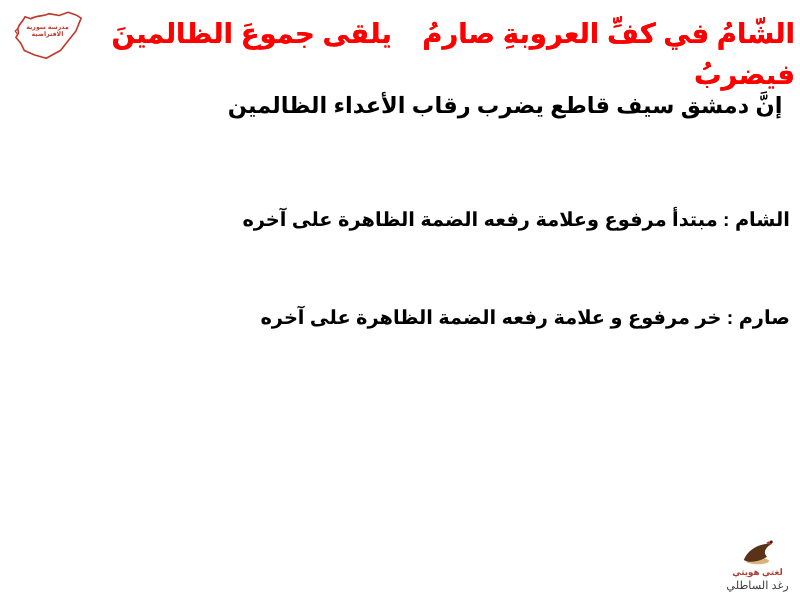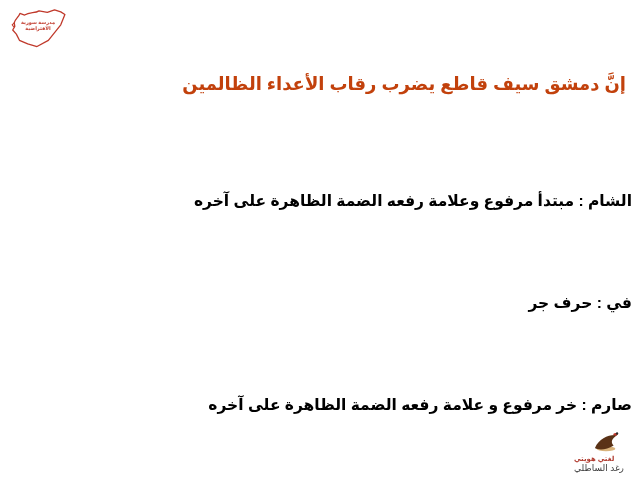--- a/index.html
+++ b/index.html
@@ -32,67 +32,67 @@
     font-size:22px;
     line-height:1.5;
     white-space:pre-wrap;
     text-shadow:0 0 0 #ff0000;
   }
 
   
   .subtitle {
     position:absolute; top:72px; right:14px; left:94px;
     text-align:right;
-    color:#c2410c;
+    color:#000000;
     font-weight:bold;
     font-size:18px;
     line-height:1.4;
   }
 
   
   .body-text {
     position:absolute; top:112px; right:8px; left:4px;
     text-align:right;
     color:#000000;
     font-weight:bold;
     font-size:15.5px;
     line-height:26px;
     white-space:pre-wrap;
   }
-  .body-line { min-height:26px;margin-top:24px; }
+  .body-line { min-height:26px; }
 
   
   .signature {
     position:absolute; bottom:5px; right:2px; width:64px;
-    text-align:left;
+    text-align:center;
   }
   .signature svg { width:34px; height:26px; display:block; margin:0 auto; }
   .sig-slogan { font-size:7px; color:#b03a2e; font-weight:bold; line-height:1.2; }
   .sig-name  { font-size:9px; color:#3d3d3d; line-height:1.3; }
 </style>
 </head>
 <body>
 
 <div class="page">
 
   <div class="map-badge">
     <svg viewBox="0 0 120 96" aria-hidden="true">
       <path d="M16,34 C18,26 24,24 27,16 L36,19 C46,13 56,16 64,11 L80,14 L94,9 L106,13 L114,18
                L106,38 L82,68 L60,80 L42,75 L26,68 L20,56 L13,48 L17,41 Z" fill="#ffffff" stroke="#c0392b" stroke-width="2.5" stroke-linejoin="round"></path>
       <path d="M16,34 l-4,4 l3,4" fill="none" stroke="#c0392b" stroke-width="2"></path>
     </svg>
     <div class="map-caption">مدرسة سورية الافتراضية</div>
   </div>
 
+  <div class="title">الشّامُ في كفِّ العروبةِ صارمُ    يلقى جموعَ الظالمينَ فيضربُ</div>
 
   <div class="subtitle">إنَّ دمشق سيف قاطع يضرب رقاب الأعداء الظالمين</div>
 
   <div class="body-text">
     <div class="body-line">الشام : مبتدأ مرفوع وعلامة رفعه الضمة الظاهرة على آخره</div>
-    <div class="body-line">في : حرف جر</div>
     <div class="body-line">صارم : خر مرفوع و علامة رفعه الضمة الظاهرة على آخره</div>
     
     
     
     
     
     
     
   </div>
 

